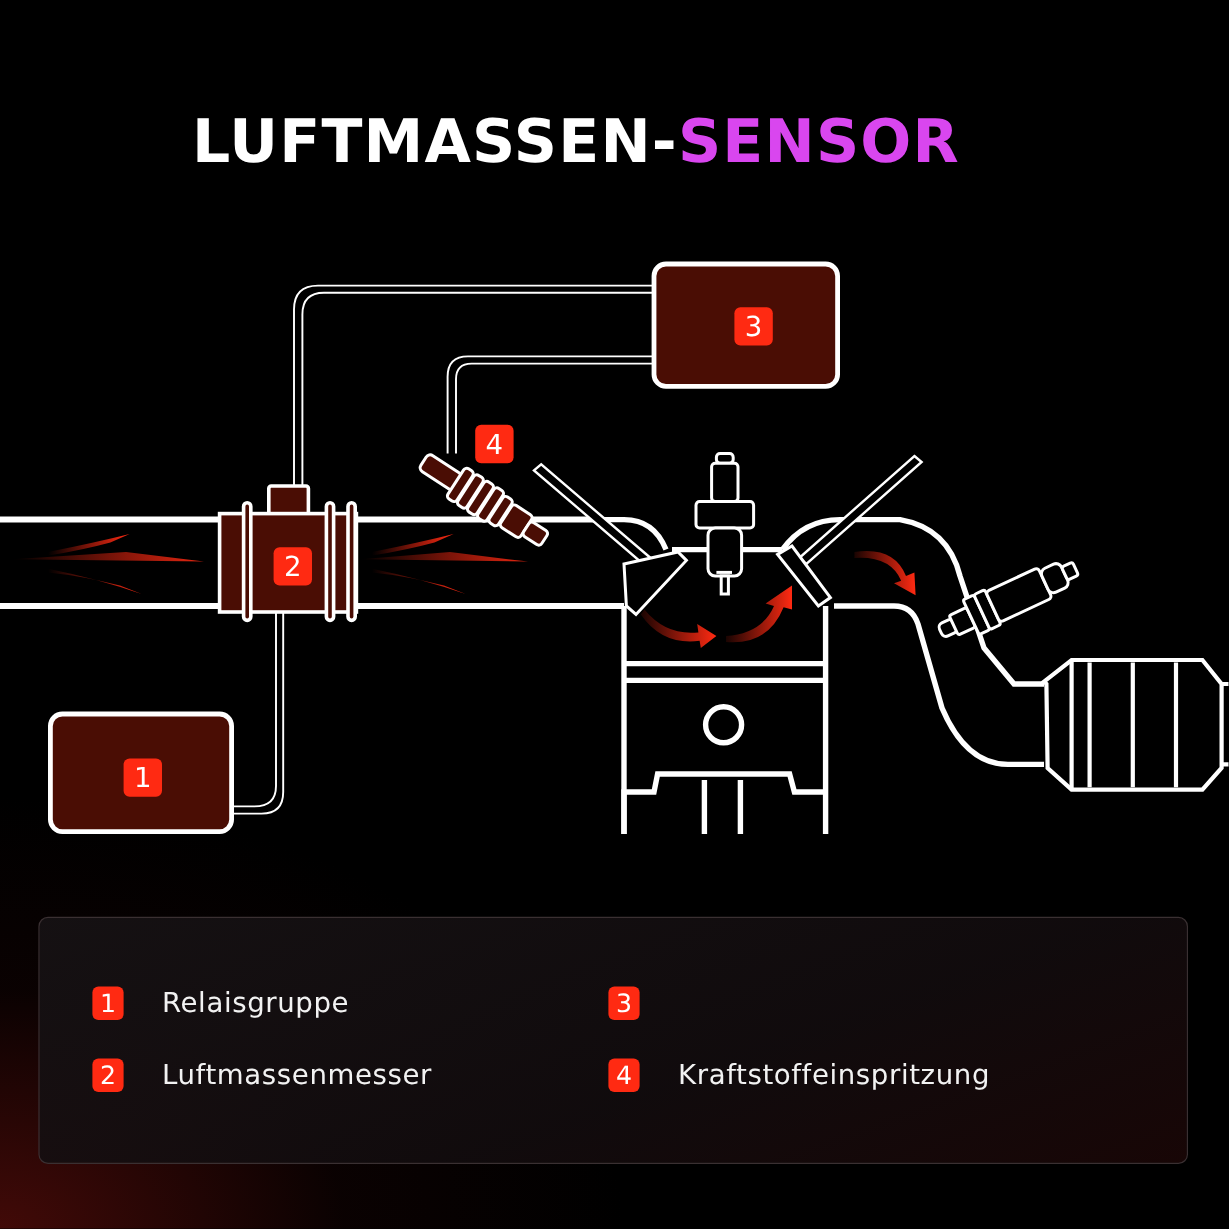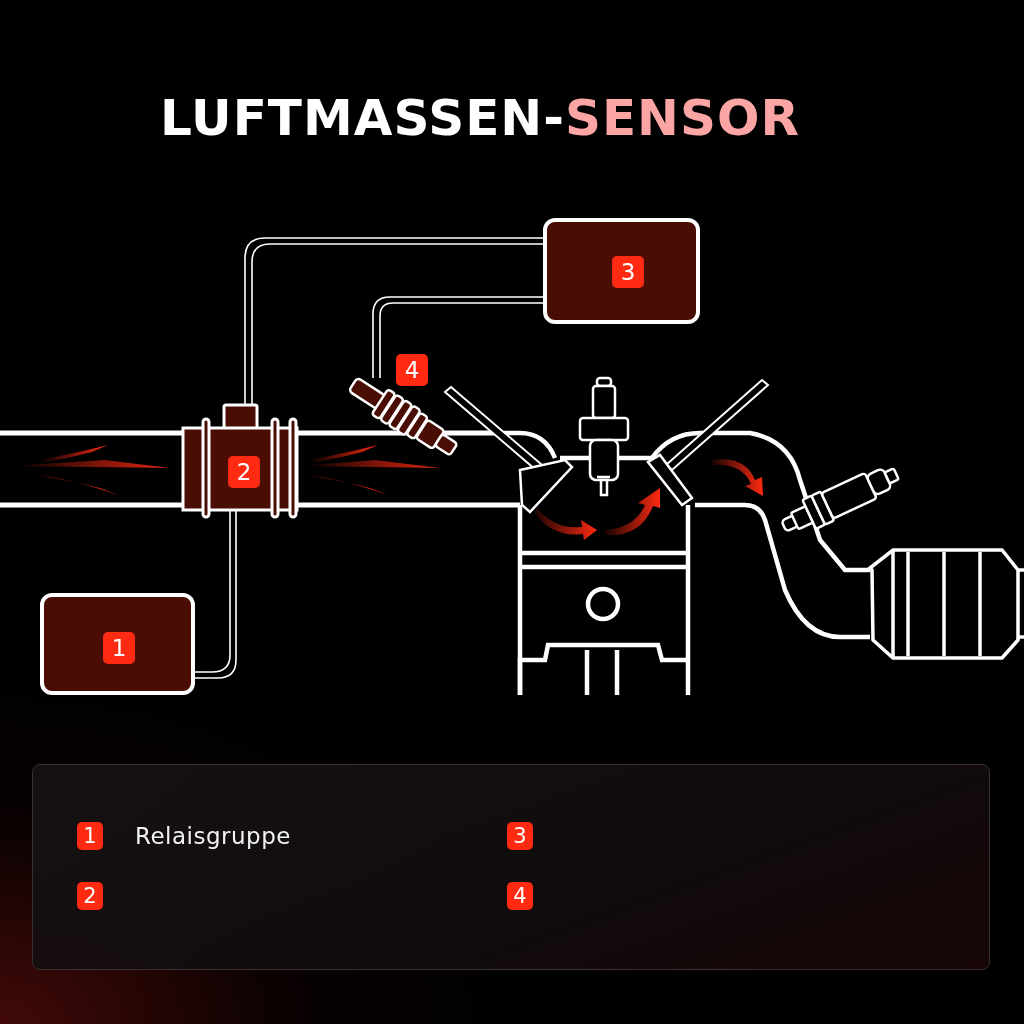--- a/index.html
+++ b/index.html
@@ -12,21 +12,21 @@
     position:absolute; left:0; top:0; width:1024px; height:1024px;
     background: radial-gradient(ellipse 520px 360px at 0px 1024px, rgba(120,18,14,0.55), rgba(40,6,6,0.25) 55%, rgba(0,0,0,0) 100%);
     pointer-events:none;
   }
   .title {
     position:absolute; left:160px; top:90px; width:840px;
     font-family:"DejaVu Sans", sans-serif; font-weight:bold;
     font-size:50px; letter-spacing:1px; line-height:56px;
     color:#ffffff; white-space:nowrap;
   }
-  .title .accent { color:#fca5a5;margin-top:16px; }
+  .title .accent { color:#d946ef;margin-top:16px; }
   svg.diagram { position:absolute; left:0; top:0; }
   .legend {
     position:absolute; left:32px; top:764px; width:958px; height:206px;
     box-sizing:border-box;
     border:1px solid #3a3032; border-radius:8px;
     background: linear-gradient(160deg, rgba(22,18,20,0.92) 0%, rgba(18,12,14,0.9) 60%, rgba(40,10,10,0.6) 100%);
   }
   .legend-item {
     position:absolute; display:flex; align-items:center; height:30px;
   }
@@ -187,20 +187,22 @@
   </g>
 </svg>
 
 <div class="legend">
   <div class="legend-item" style="left:44px; top:56px;">
     <div class="badge">1</div>
     <span class="legend-label">Relaisgruppe</span>
   </div>
   <div class="legend-item" style="left:44px; top:116px;">
     <div class="badge">2</div>
+    <span class="legend-label">Luftmassenmesser</span>
   </div>
   <div class="legend-item" style="left:474px; top:56px;">
     <div class="badge">3</div>
   </div>
   <div class="legend-item" style="left:474px; top:116px;">
     <div class="badge">4</div>
+    <span class="legend-label">Kraftstoffeinspritzung</span>
   </div>
 </div>
 
 </body></html>

